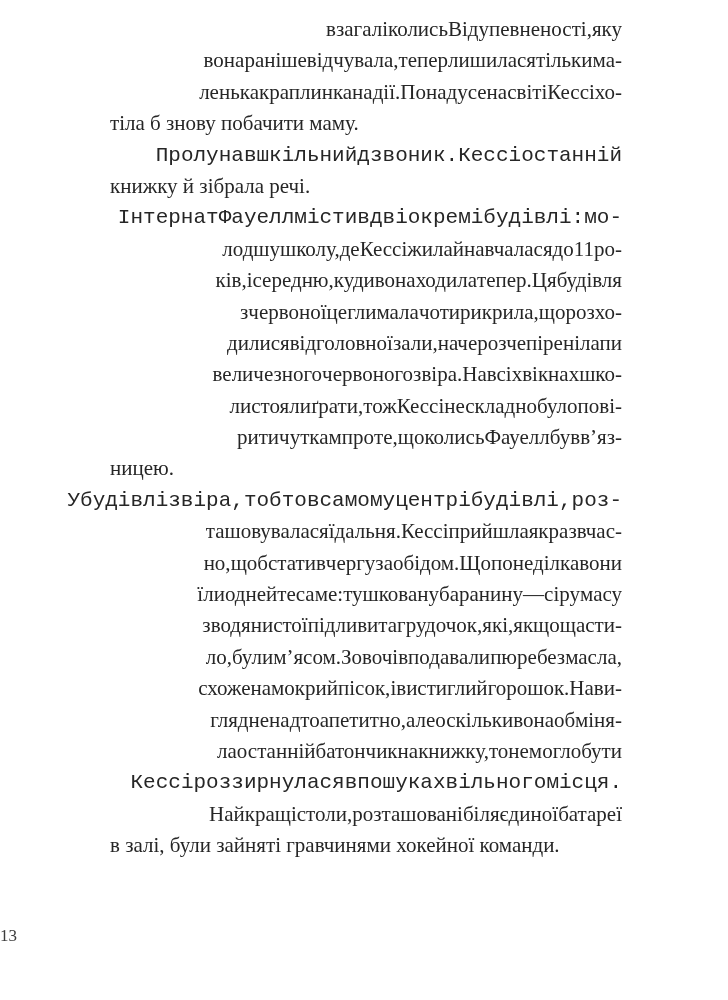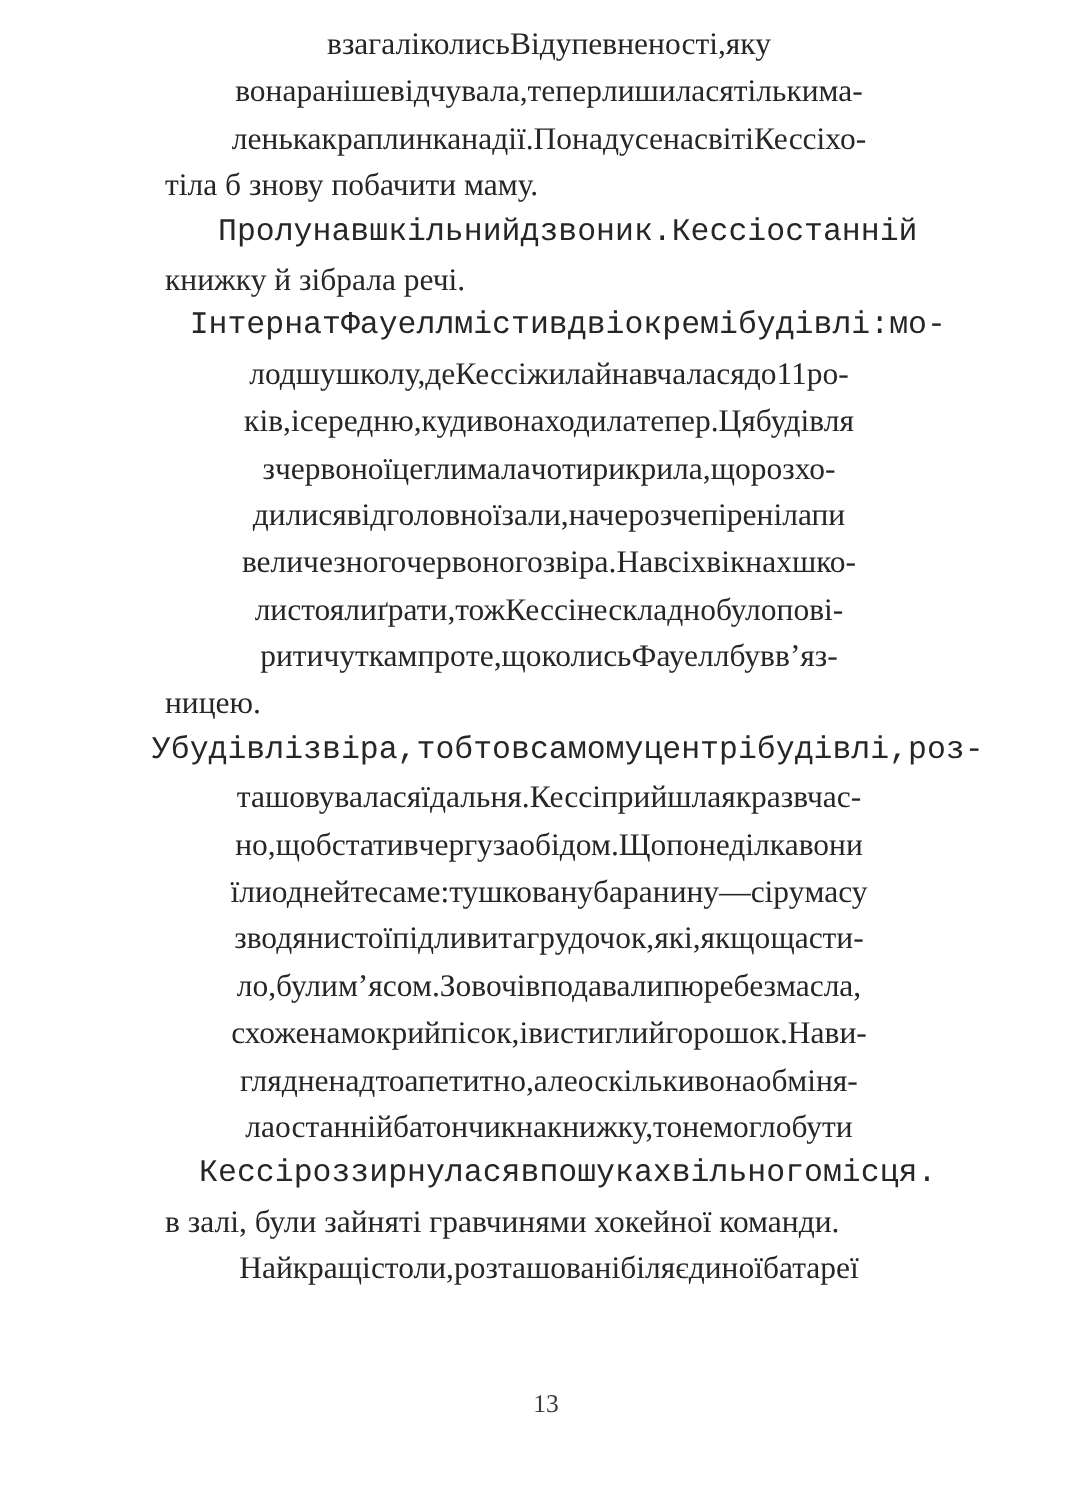--- a/index.html
+++ b/index.html
@@ -29,35 +29,34 @@
   .line {
     height: 31.4px;
     line-height: 31.4px;
     font-size: 21px;
     white-space: nowrap;
     color: #262626;
   }
   .line.justify {
     display: flex;
     flex-wrap: nowrap;
-    justify-content: center;
+    justify-content: flex-end;
   }
   .line.indent {
     padding-left: 25px;
     font-family: Liberation Mono, monospace;
   }
   .line span {
     display: inline-block;
   }
   .page-number {
     position: absolute;
     top: 926px;
     left: 0;
     width: 728px;
-    text-align: center;
     font-size: 17px;
     line-height: 20px;
     color: #3c3c3c;
     font-family: "Liberation Serif", "DejaVu Serif", serif;
   }
 </style>
 </head>
 <body>
 
 <div class="page">
@@ -276,24 +275,24 @@
         <span>бути</span>
       </div>
       <div class="line indent justify">
         <span>Кессі</span>
         <span>роззирнулася</span>
         <span>в</span>
         <span>пошуках</span>
         <span>вільного</span>
         <span>місця.</span>
       </div>
-      <div class="line">в залі, були зайняті гравчинями хокейної команди.</div>
       <div class="line justify">
         <span>Найкращі</span>
         <span>столи,</span>
         <span>розташовані</span>
         <span>біля</span>
         <span>єдиної</span>
         <span>батареї</span>
       </div>
+      <div class="line">в залі, були зайняті гравчинями хокейної команди.</div>
     </div>
   <div class="page-number">13</div>
 </div>
 
 </body></html>

